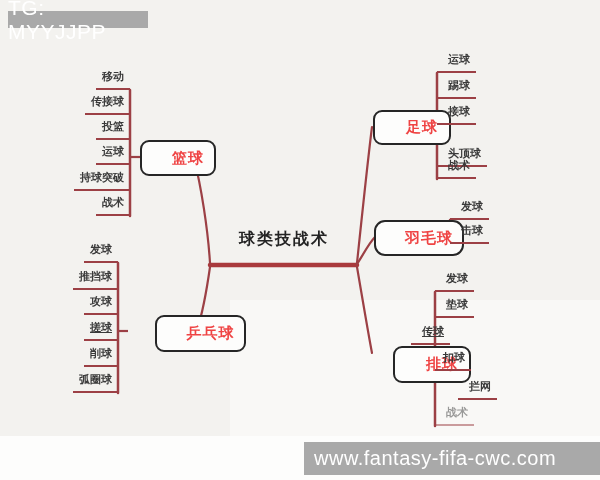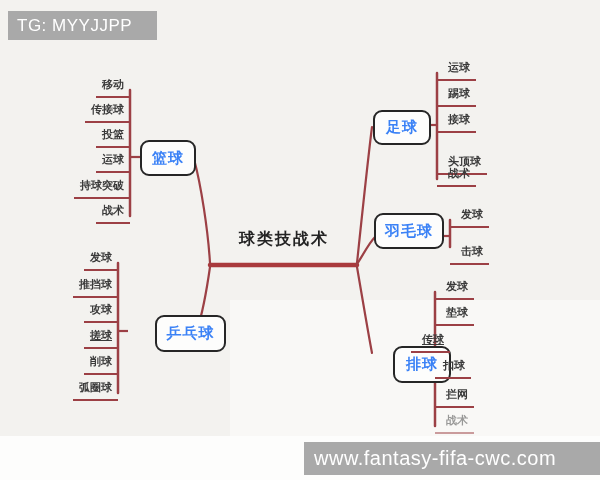--- a/index.html
+++ b/index.html
@@ -9,40 +9,39 @@
     font-family:"Liberation Sans","DejaVu Sans",sans-serif;
   }
   .map-bg{position:absolute;left:0;top:0;width:600px;height:436px;background:#f3f2ef;}
   .bottom-bg{position:absolute;left:0;top:436px;width:600px;height:44px;background:#fdfdfc;}
   .white-fade{position:absolute;left:230px;top:300px;width:370px;height:136px;background:rgba(253,253,252,.55);}
   svg.lines{position:absolute;left:0;top:0;z-index:2;}
   .node-box{
     position:absolute;z-index:3;background:#fdfdfc;
     border:2.5px solid #262626;border-radius:9px;
     display:flex;align-items:center;justify-content:center;
-    font-weight:bold;color:#3b82f6;font-size:15px;letter-spacing:1px;
+    font-weight:bold;color:#ef4444;font-size:15px;letter-spacing:1px;padding-left:20px;
   }
   .root-title{
     position:absolute;z-index:3;left:210px;top:229px;width:148px;
     text-align:center;font-size:16px;font-weight:bold;color:#232323;letter-spacing:2px;
   }
   .leaf{
     position:absolute;z-index:3;white-space:nowrap;
     font-size:11px;font-weight:600;color:#3a3a3a;line-height:13px;
     border-bottom:2.5px solid #9c4045;
-    margin-top:8px;
   }
   .leaf.lhs{padding:0 6px 5px 6px;text-align:right;}
   .leaf.rhs{padding:0 6px 5px 11px;text-align:left;}
   .leaf.faded{opacity:.5;}
   .wm{
     position:absolute;z-index:5;background:#a9a9a9;color:#ffffff;
     display:flex;align-items:center;
   }
-  .wm-top{left:8px;top:11px;width:140px;height:29px;font-size:17px;padding-left:9px;letter-spacing:.5px;}
+  .wm-top{left:8px;top:11px;width:140px;height:17px;font-size:21px;letter-spacing:.5px;}
   .wm-bottom{left:304px;top:442px;width:296px;height:33px;font-size:20px;padding-left:10px;letter-spacing:.5px;}
 </style>
 </head>
 <body>
 
 <div class="map-bg"></div>
 <div class="bottom-bg"></div>
 <div class="white-fade"></div>
 
 <svg class="lines" width="600" height="480">
@@ -70,21 +69,21 @@
 
   <path d="M435,292 V426" stroke="#9c4045" stroke-width="2.5" fill="none" stroke-linecap="round"></path>
   <path d="M426,363 H435" stroke="#9c4045" stroke-width="2.2" fill="none"></path>
 </svg>
 
 <div class="root-title">球类技战术</div>
 
 <div class="node-box" style="left:140px;top:140px;width:52px;height:32px;">篮球</div>
 <div class="node-box" style="left:127px;top:315px;width:67px;height:33px;margin-left:28px;">乒乓球</div>
 <div class="node-box" style="left:373px;top:110px;width:54px;height:31px;">足球</div>
-<div class="node-box" style="left:374px;top:213px;width:66px;height:32px;">羽毛球</div>
+<div class="node-box" style="left:374px;top:220px;width:66px;height:32px;border-radius:11px;">羽毛球</div>
 <div class="node-box" style="left:373px;top:346px;width:54px;height:33px;margin-left:20px;">排球</div>
 
 <div class="leaf lhs" style="right:470px;top:70px;">移动</div>
 <div class="leaf lhs" style="right:470px;top:95px;">传接球</div>
 <div class="leaf lhs" style="right:470px;top:120px;">投篮</div>
 <div class="leaf lhs" style="right:470px;top:145px;">运球</div>
 <div class="leaf lhs" style="right:470px;top:171px;">持球突破</div>
 <div class="leaf lhs" style="right:470px;top:196px;">战术</div>
 
 <div class="leaf lhs" style="right:482px;top:243px;">发球</div>
@@ -94,23 +93,23 @@
 <div class="leaf lhs" style="right:482px;top:347px;">削球</div>
 <div class="leaf lhs" style="right:482px;top:373px;">弧圈球</div>
 
 <div class="leaf rhs" style="left:437px;top:53px;">运球</div>
 <div class="leaf rhs" style="left:437px;top:79px;">踢球</div>
 <div class="leaf rhs" style="left:437px;top:105px;">接球</div>
 <div class="leaf rhs" style="left:437px;top:147px;">头顶球</div>
 <div class="leaf rhs" style="left:437px;top:159px;">战术</div>
 
 <div class="leaf rhs" style="left:450px;top:200px;">发球</div>
-<div class="leaf rhs" style="left:450px;top:237px;">击球</div>
+<div class="leaf rhs" style="left:450px;top:224px;">击球</div>
 
 <div class="leaf rhs" style="left:435px;top:272px;">发球</div>
 <div class="leaf rhs" style="left:435px;top:298px;">垫球</div>
 <div class="leaf rhs" style="left:411px;top:325px;text-decoration:underline;">传球</div>
 <div class="leaf rhs" style="left:435px;top:351px;padding-left:8px;">扣球</div>
-<div class="leaf rhs" style="left:435px;top:380px;">拦网</div>
+<div class="leaf rhs" style="left:458px;top:380px;">拦网</div>
 <div class="leaf rhs faded" style="left:435px;top:406px;">战术</div>
 
 <div class="wm wm-top">TG: MYYJJPP</div>
 <div class="wm wm-bottom">www.fantasy-fifa-cwc.com</div>
 
 </body></html>

